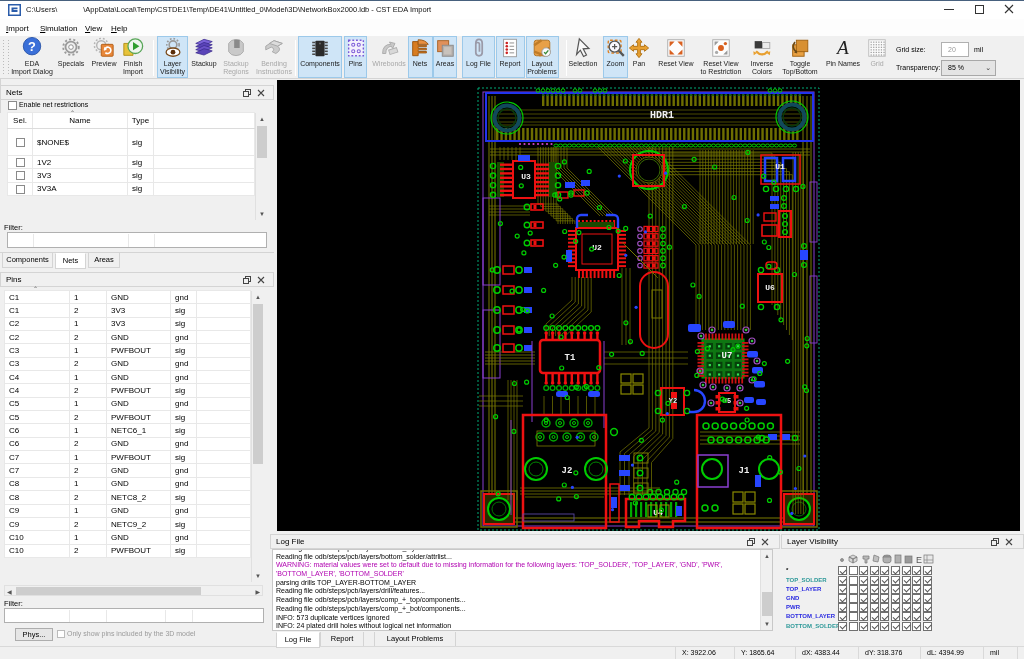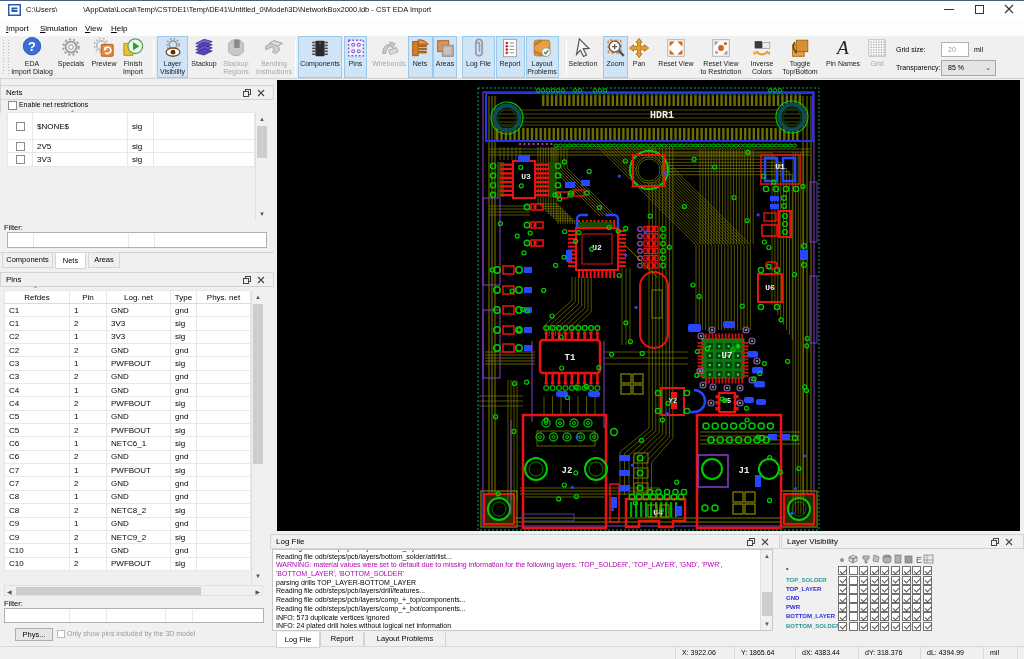--- a/index.html
+++ b/index.html
@@ -1382,35 +1382,47 @@
       </svg></span></div>
 <div class="abs" style="left:8px;top:101px;font-size:7px"><span class="cb"></span> <span style="position:relative;top:0px">Enable net restrictions</span></div>
 <table class="grid abs" style="left:7px;top:112px;width:248px">
     <colgroup>
       <col style="width:25px">
       <col style="width:95px">
       <col style="width:26px">
       <col>
     </colgroup>
     <tbody>
+      <tr style="height:16px">
+        <th>Sel.</th>
+        <th>Name</th>
+        <th>Type</th>
+        <th></th>
+      </tr>
       <tr style="height:27px">
         <td style="text-align:center;padding:0"><span class="cb"></span></td>
         <td>$NONE$</td>
         <td>sig</td>
         <td></td>
       </tr>
       <tr style="height:13.4px">
         <td style="text-align:center;padding:0"><span class="cb"></span></td>
-        <td>2V5</td>
+        <td>1V2</td>
         <td>sig</td>
         <td></td>
       </tr>
       <tr style="height:13.4px">
         <td style="text-align:center;padding:0"><span class="cb"></span></td>
         <td>3V3</td>
+        <td>sig</td>
+        <td></td>
+      </tr>
+      <tr style="height:13.4px">
+        <td style="text-align:center;padding:0"><span class="cb"></span></td>
+        <td>3V3A</td>
         <td>sig</td>
         <td></td>
       </tr>
     </tbody>
   </table>
 <div class="abs" style="left:70px;top:109px;font-size:6px;color:#555">⌃</div>
 <div class="scroll-v" style="left:255px;top:113px;height:107px;border-left:1px solid #e0e0e0">
     <div class="arr" style="top:0">▲</div>
     <div class="arr" style="bottom:0">▼</div>
     <div class="thumb" style="top:13px;height:32px"></div>
@@ -1434,27 +1446,20 @@
       </svg></span></div>
 <table class="grid abs" style="left:4px;top:290px;width:247px">
     <colgroup>
       <col style="width:65px">
       <col style="width:37px">
       <col style="width:64px">
       <col style="width:26px">
       <col>
     </colgroup>
     <tbody>
-      <tr style="height:13px">
-        <th>Refdes</th>
-        <th>Pin</th>
-        <th>Log. net</th>
-        <th>Type</th>
-        <th>Phys. net</th>
-      </tr>
       <tr style="height:13.35px">
         <td>C1</td>
         <td>1</td>
         <td>GND</td>
         <td>gnd</td>
         <td></td>
       </tr>
       <tr style="height:13.35px">
         <td>C1</td>
         <td>2</td>
@@ -1629,21 +1634,21 @@
     <div>INFO: 24 plated drill holes without logical net information</div>
   </div>
 <div class="scroll-v" style="left:760px;top:550px;height:80px;border-left:1px solid #e0e0e0">
     <div class="arr" style="top:0">▲</div>
     <div class="arr" style="bottom:0">▼</div>
     <div class="thumb" style="top:42px;height:24px"></div>
   </div>
 <div class="tabrow" style="left:270px;top:632px;width:510px;height:16px">
     <div class="tab sel" style="left:6px;width:44px;top:0">Log File</div>
     <div class="tab" style="left:50px;top:0px;width:44px">Report</div>
-    <div class="tab" style="left:94px;top:0px;width:82px">Layout Problems</div>
+    <div class="tab" style="left:104px;top:0px;width:82px">Layout Problems</div>
   </div>
 <div class="panel" style="left:781px;top:533px;width:243px;height:113px;border-left:1px solid #d4d4d4"></div>
 <div class="ptitle" style="left:781px;top:534px;width:243px;">Layer Visibility<span class="pbtn" style="right:24px;top:2px"><svg width="8" height="8" viewBox="0 0 8 8">
         <rect x="2.5" y="0.5" width="5" height="5" fill="none" stroke="#444"></rect>
         <rect x="0.5" y="2.5" width="5" height="5" fill="#f0f0f0" stroke="#444"></rect>
       </svg></span><span class="pbtn" style="right:10px;top:2px"><svg width="8" height="8" viewBox="0 0 8 8">
         <path d="M1 1 L7 7 M7 1 L1 7" stroke="#444" stroke-width="1.1"></path>
       </svg></span></div>
 <div class="lvlabel" style="left:786px;top:567px;color:#000">*</div>
 <div class="lvlabel" style="left:786px;top:577px;color:#2e9999">TOP_SOLDER</div>

